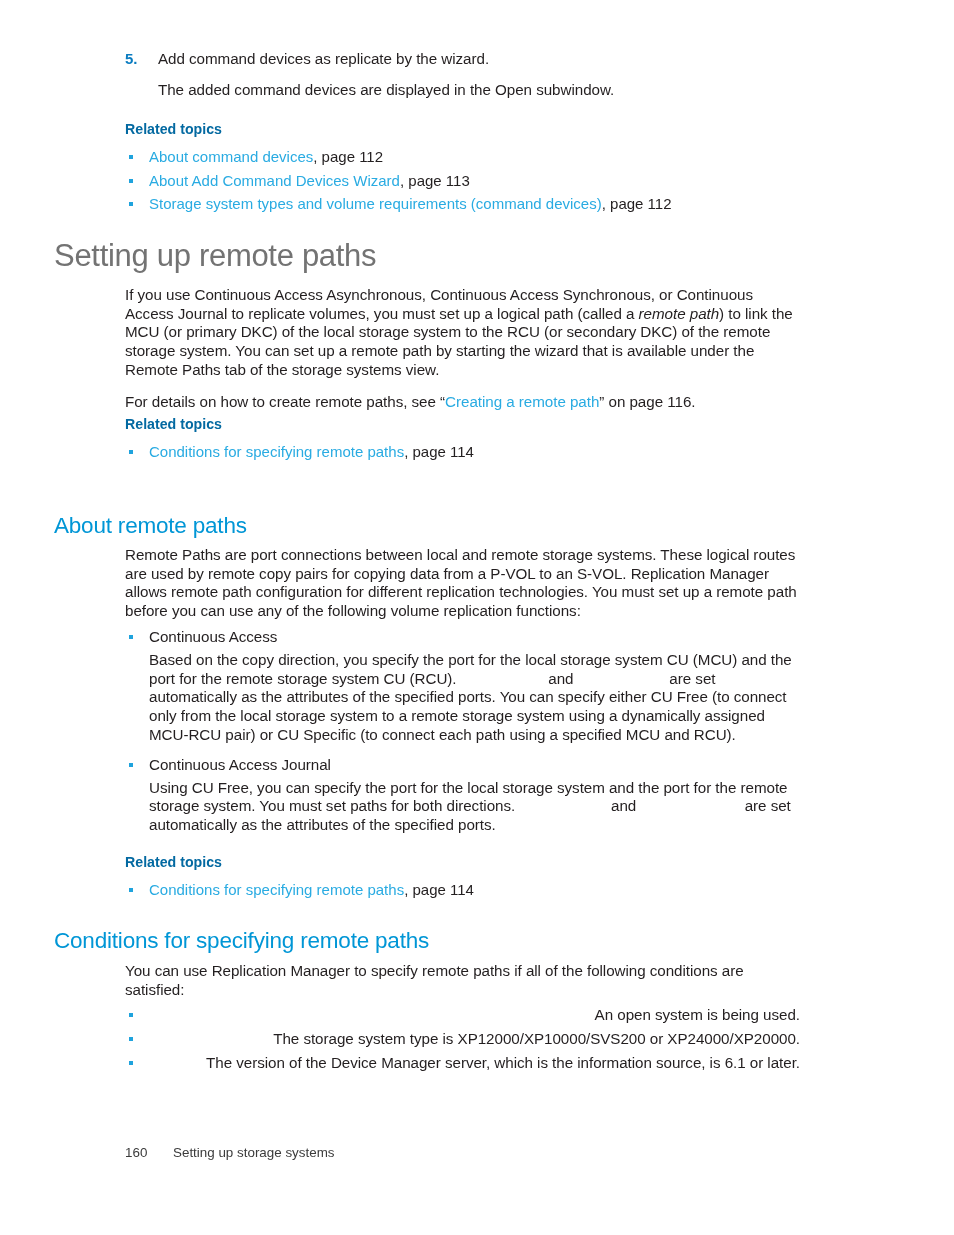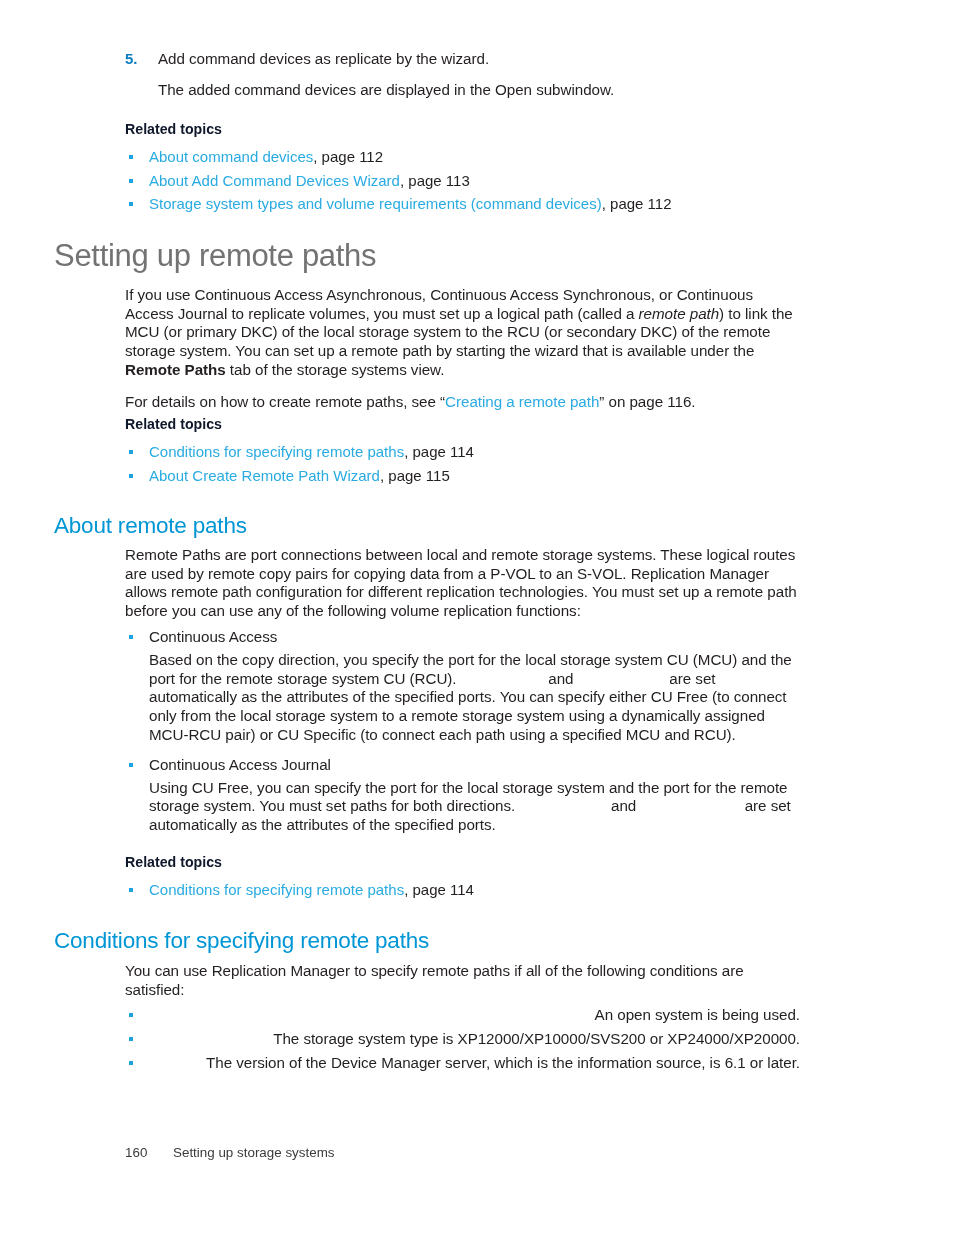--- a/index.html
+++ b/index.html
@@ -53,21 +53,21 @@
   }
   .step-sub {
     margin-top: 12px;
     margin-left: 33px;
   }
 
   
   .related-head {
     font-weight: bold;
     font-size: 14.2px;
-    color: #0f172a;
+    color: #0369a1;
     line-height: 18px;
   }
   ul.topics {
     list-style: none;
     margin: 7px 0 0 0;
     padding: 0;
   }
   ul.topics > li {
     position: relative;
     padding-left: 24px;
@@ -189,21 +189,21 @@
     display: flex;
     align-items: baseline;
     font-size: 13.4px;
     color: #3b3b3b;
   }
   .footer .pgnum {
     width: 48px;
     flex: 0 0 48px;
   }
   i.em { font-style: italic; }
-  b.st { font-weight: bold; }
+  b.st { font-weight: normal; }
 </style>
 </head>
 <body>
 
 <div class="page">
 
   <div class="step-block">
     <div class="step-row">
       <div class="step-num">5.</div>
       <div class="step-text body-text">Add command devices as replicate by the wizard.</div>
@@ -224,21 +224,20 @@
 
   <div class="para-block body-text" style="top:286px;">
     <p><span>If you use Continuous Access Asynchronous, Continuous Access Synchronous, or Continuous Access Journal to replicate volumes, you must set up a logical path (called a </span><i class="em">remote path</i><span>) to link the MCU (or primary DKC) of the local storage system to the RCU (or secondary DKC) of the remote storage system. You can set up a remote path by starting the wizard that is available under the </span><b class="st">Remote Paths</b><span> tab of the storage systems view.</span></p>
     <p><span>For details on how to create remote paths, see “</span><a class="xref" href="#">Creating a remote path</a><span>” on page 116.</span></p>
   </div>
 
   <div style="position:absolute; left:125px; top:415px; width:700px;">
     <div class="related-head">Related topics</div>
     <ul class="topics">
       <li><a class="xref" href="#">Conditions for specifying remote paths</a><span>, page 114</span></li>
-      <li><a class="xref" href="#">About Create Remote Path Wizard</a><span>, page 115</span></li>
     </ul>
   </div>
 
   <h2 class="h-minor" style="top:512px;">About remote paths</h2>
 
   <div class="para-block body-text" style="top:546px;">
     <p>Remote Paths are port connections between local and remote storage systems. These logical routes are used by remote copy pairs for copying data from a P-VOL to an S-VOL. Replication Manager allows remote path configuration for different replication technologies. You must set up a remote path before you can use any of the following volume replication functions:</p>
   </div>
 
   <div class="para-block body-text" style="top:627px;">

